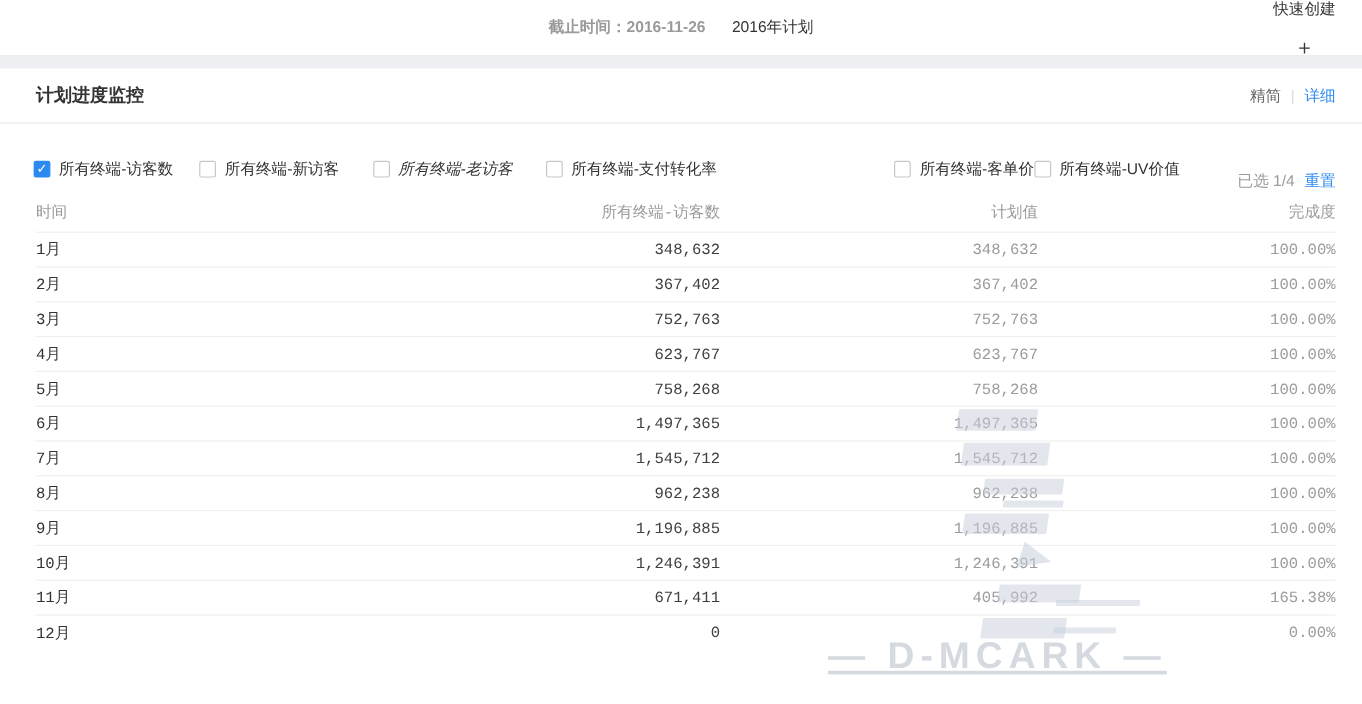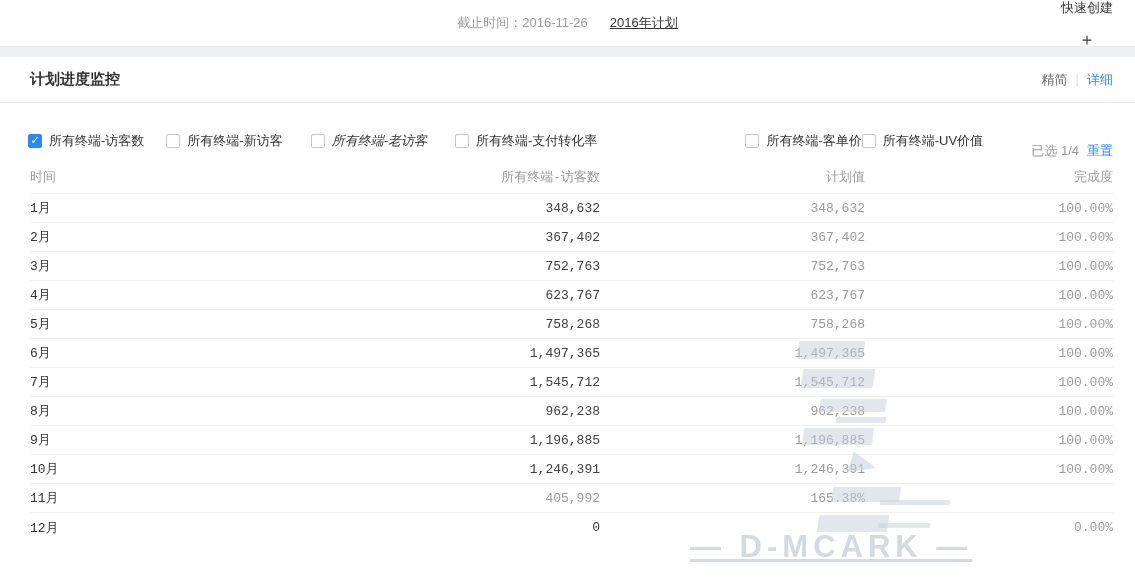--- a/index.html
+++ b/index.html
@@ -13,22 +13,22 @@
   }
   
   .topbar {
     height:47px; background:#fff; border-bottom:1px solid #e7e9ec;
     display:flex; align-items:center; position:relative;
   }
   .topbar-center {
     position:absolute; left:0; right:0; top:0; bottom:0;
     display:flex; align-items:center; justify-content:center; gap:22px;
   }
-  .deadline { color:#9a9a9a; }
-  .plan-name { color:#333;text-decoration:underline; }
+  .deadline { color:#9a9a9a;font-weight:bold; }
+  .plan-name { color:#333; }
   .quick-create {
     margin-left:auto; display:flex; align-items:center; gap:14px;
     padding-right:22px; color:#333; cursor:pointer; z-index:2;flex-direction:column;
   }
   .plus-icon { font-size:17px; color:#333; font-weight:400; line-height:1; }
   
   .band { height:10px; background:#eef0f4; }
   
   .panel { background:#fff; height:546px; position:relative; }
   .panel-header {
@@ -231,20 +231,21 @@
 
   <div class="trow">
     <span class="c-month">10月</span>
     <span class="c-val">1,246,391</span>
     <span class="c-plan">1,246,391</span>
     <span class="c-comp">100.00%</span>
   </div>
 
   <div class="trow">
     <span class="c-month">11月</span>
+    <span class="c-val">671,411</span>
     <span class="c-plan">405,992</span>
     <span class="c-comp">165.38%</span>
   </div>
 
   <div class="trow">
     <span class="c-month">12月</span>
     <span class="c-val">0</span>
     <span class="c-plan"></span>
     <span class="c-comp">0.00%</span>
   </div>

